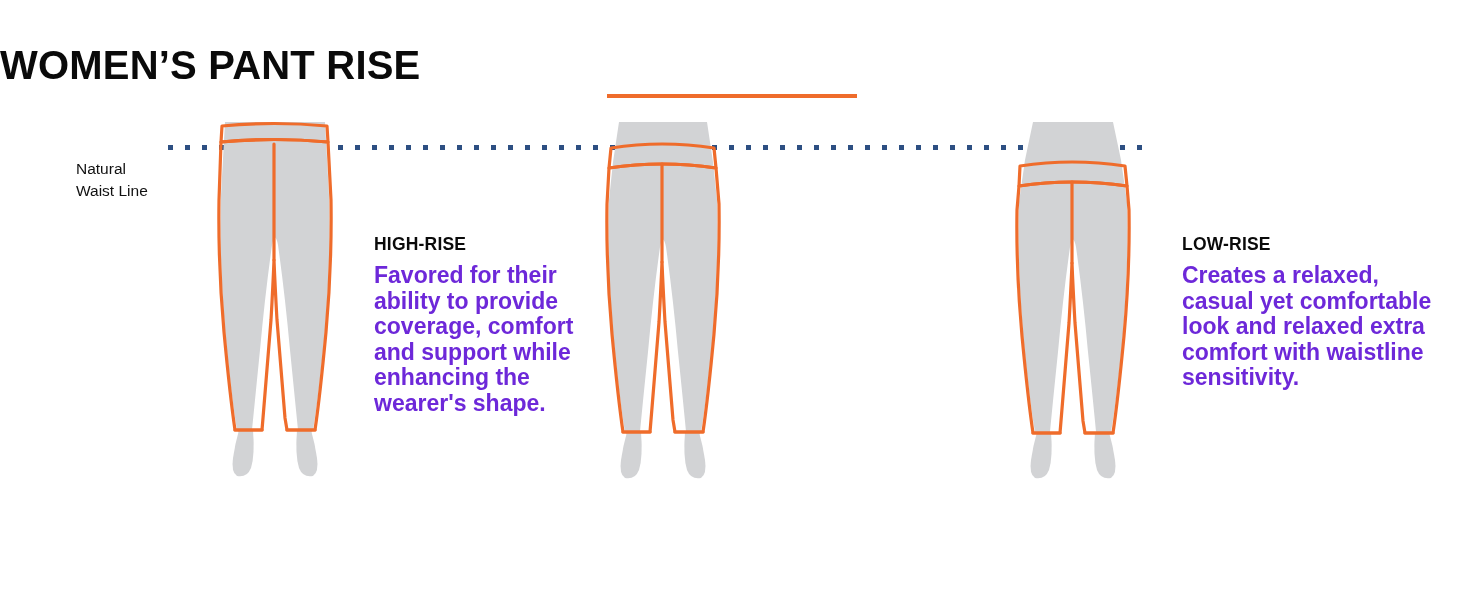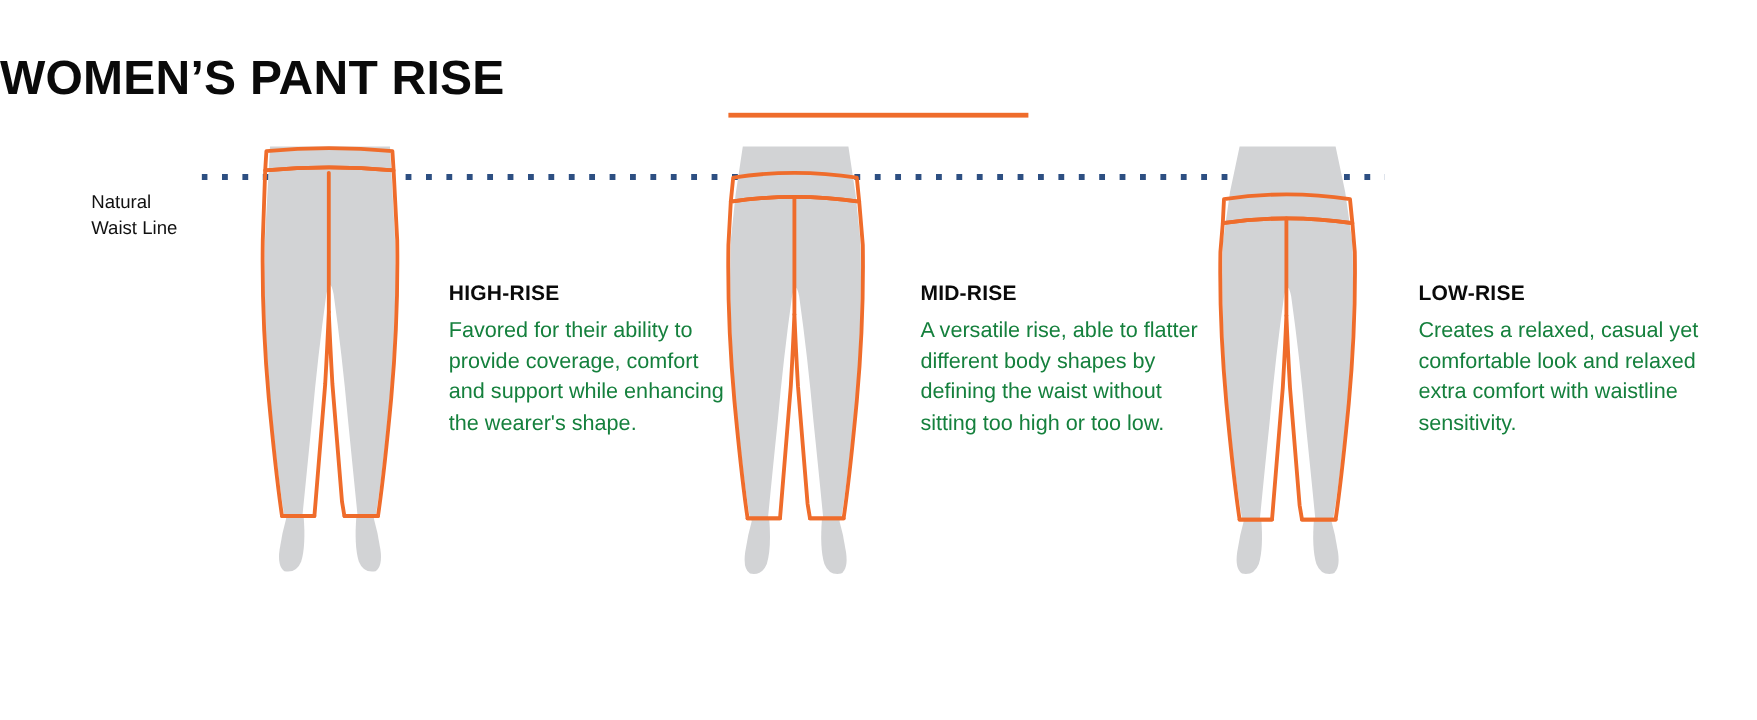--- a/index.html
+++ b/index.html
@@ -84,24 +84,24 @@
 
   .desc-heading {
     font-size: 17.5px;
     font-weight: bold;
     color: #0a0a0a;
     letter-spacing: 0.2px;
     margin-bottom: 8px;
     line-height: 22px;
   }
   .desc-body {
-    font-size: 18px;
-    color: #15803d;
+    font-size: 23px;
+    color: #6d28d9;
     line-height: 25.6px;
-    font-weight: normal;
+    font-weight: bold;
   }
 </style>
 </head>
 <body>
 
 <div id="canvas">
 
   <div id="title-block">
     <div id="page-title">WOMEN’S PANT RISE</div>
     <div id="title-underline"></div>
@@ -195,23 +195,19 @@
         <path d="M79,82 L79,163"></path>
       </g>
     </svg>
   </div>
 
   <div class="desc-block" id="desc-high">
     <div class="desc-heading">HIGH-RISE</div>
     <div class="desc-body">Favored for their ability to provide coverage, comfort and support while enhancing the wearer's shape.</div>
   </div>
 
-  <div class="desc-block" id="desc-mid">
-    <div class="desc-heading">MID-RISE</div>
-    <div class="desc-body">A versatile rise, able to flatter different body shapes by defining the waist without sitting too high or too low.</div>
-  </div>
 
   <div class="desc-block" id="desc-low">
     <div class="desc-heading">LOW-RISE</div>
     <div class="desc-body">Creates a relaxed, casual yet comfortable look and relaxed extra comfort with waistline sensitivity.</div>
   </div>
 
 </div>
 
 </body></html>

